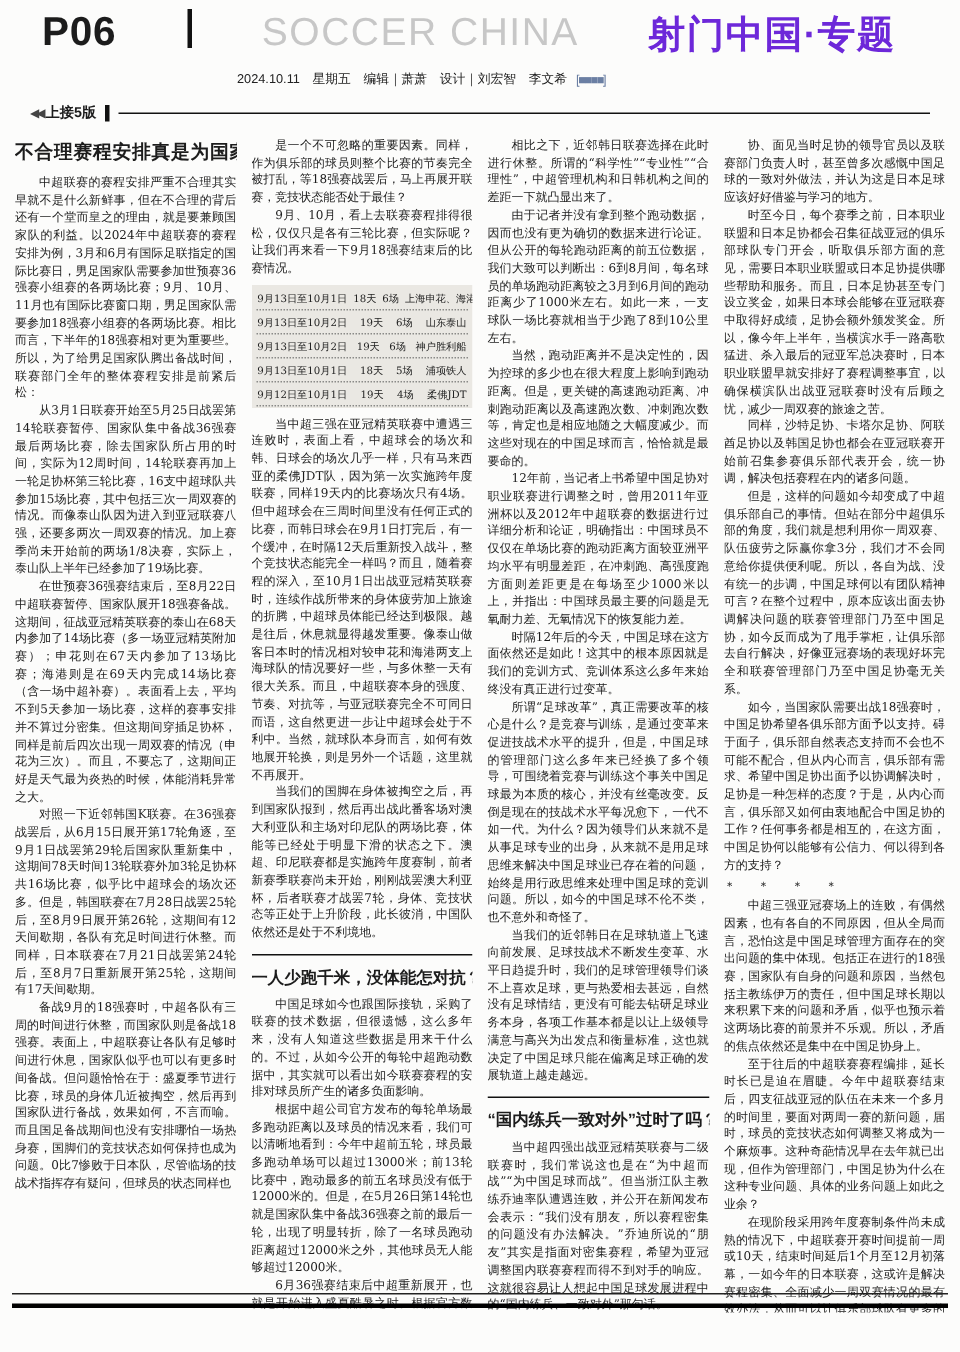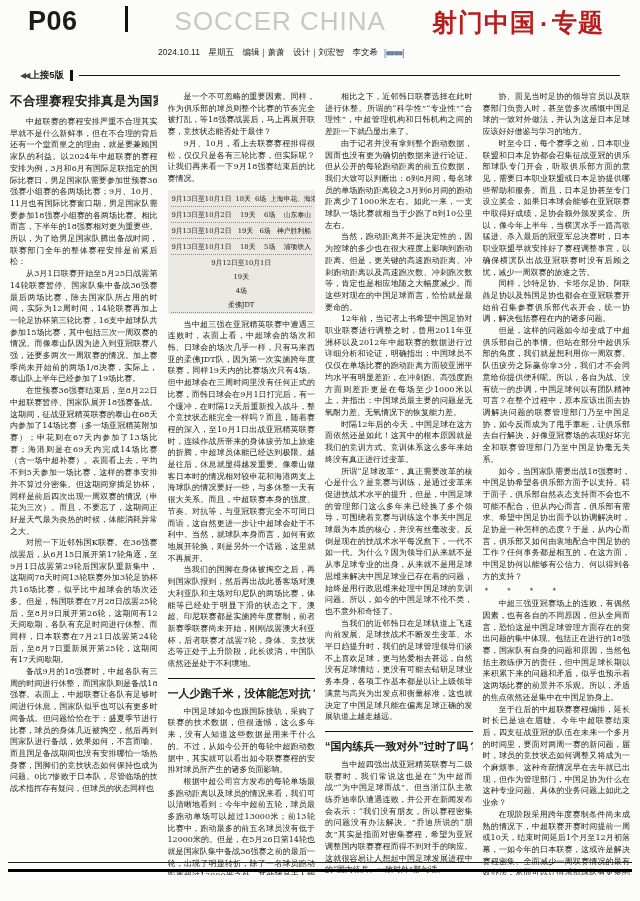--- a/index.html
+++ b/index.html
@@ -8,21 +8,21 @@
     font-family:"DejaVu Serif","Liberation Serif",serif;
     background:#fcfcfb; color:#1c1c1c; position:relative; overflow:hidden;
   }
   .page { position:absolute; inset:0; padding:6px 8px 0 8px; }
 
   
   .masthead { display:flex; align-items:flex-start; padding-left:20px; height:38px;gap:40px; }
   .page-num { font-family:"Liberation Sans",sans-serif; font-weight:bold; font-size:27px; letter-spacing:0.5px; }
   .mast-divider { width:3px; height:26px; background:#111; margin:0 7px 2px 7px; }
   .brand { font-family:"Liberation Sans",sans-serif; font-weight:normal; font-size:26px; color:#c7c7c7; letter-spacing:1px; white-space:nowrap; }
-  .mast-title { font-family:Liberation Mono, monospace; font-weight:bold; font-size:25px; color:#b91c1c; margin-left:6px; white-space:nowrap; letter-spacing:1px; }
+  .mast-title { font-family:Liberation Sans, sans-serif; font-weight:bold; font-size:25px; color:#6d28d9; margin-left:6px; white-space:nowrap; letter-spacing:1px; }
   .meta-line { font-family:"Liberation Sans",sans-serif; font-size:8.5px; color:#222; margin:3px 0 0 150px; display:flex; gap:6px; align-items:center;text-align:center; }
   .meta-badge { color:#6b7fa3; letter-spacing:-1px; }
 
   
   .cont-row { display:flex; align-items:center; margin:10px 12px 6px 12px; height:12px; }
   .cont-arrow { font-size:8px; color:#444; letter-spacing:-2px; margin-right:2px; }
   .cont-label { font-family:"Liberation Sans",sans-serif; font-weight:bold; font-size:9.5px; white-space:nowrap; }
   .cont-tick { width:3px; height:11px; background:#111; margin:0 6px; }
   .cont-rule { flex:1; border-top:1.5px solid #111; }
 
@@ -43,21 +43,21 @@
   }
   .section-rule { border-top:1.5px solid #111; margin-top:8px; }
 
   
   .sched { background:#eae8e3; margin:5px 0; padding:1px 3px; }
   .sched-row {
     display:flex; gap:4px; justify-content:space-between; align-items:center;
     font-size:6.8px; line-height:10px; padding:3px 1px 2px 1px;
     border-bottom:1px dotted #8a8a88; color:#222;
   }
-  .sched-row:last-child { border-bottom:1px dotted #8a8a88;flex-direction:column; }
+  .sched-row:last-child { border-bottom:1px dotted #8a8a88; }
   .sr-period { white-space:nowrap; }
   .sr-days, .sr-games { white-space:nowrap; }
   .sr-teams { white-space:nowrap; }
 
   .star-sep {
     text-align:center; font-size:8px; color:#555; letter-spacing:6px;
     line-height:14px; text-indent:0 !important; margin:2px 0;
   }
 
   

